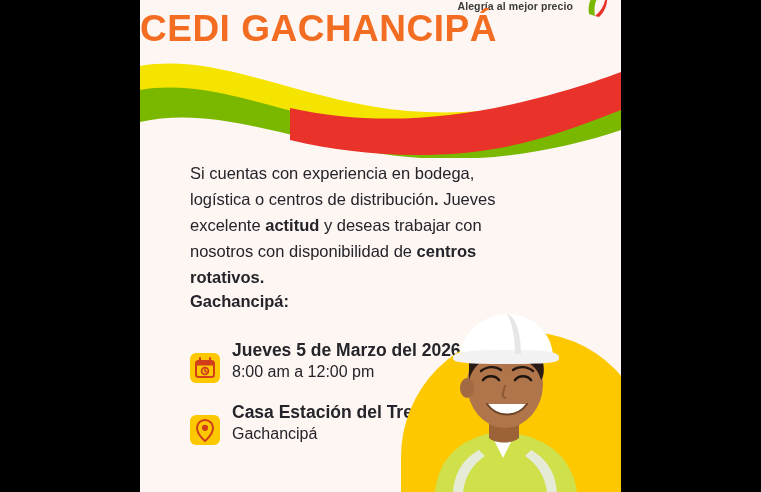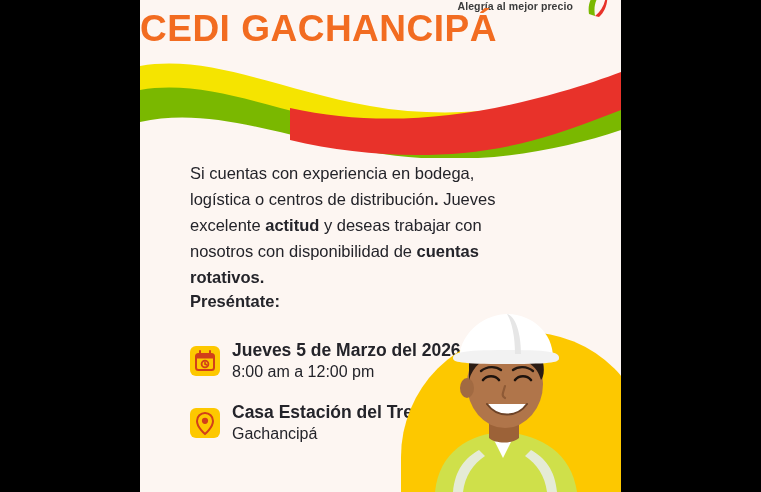--- a/index.html
+++ b/index.html
@@ -100,21 +100,21 @@
     font-size: 16.5px;
     font-weight: 800;
     color: #24242a;
   }
 
   
   .info-row {
     position: absolute;
     left: 50px;
     display: flex;
-    align-items: center;
+    align-items: flex-end;
     gap: 12px;
   }
   #row-date { top: 338px; }
   #row-place { top: 400px; }
 
   .info-icon {
     width: 30px;
     height: 30px;
     border-radius: 6px;
     background: #fdc800;
@@ -178,25 +178,25 @@
     <svg class="waves noclick" viewBox="0 0 481 110" preserveAspectRatio="none">
       <path d="M0,18 C70,6 140,42 230,58 C320,74 410,58 481,34 L481,66 C410,90 320,104 230,88 C140,72 70,40 0,52 Z" fill="#f5e400"></path>
       <path d="M0,42 C70,30 140,66 230,80 C320,94 410,76 481,52 L481,82 C410,106 320,120 230,104 C140,88 70,58 0,74 Z" fill="#7ab800"></path>
       <path d="M150,60 C240,80 330,70 420,44 C445,37 465,30 481,24 L481,62 C460,70 440,78 415,86 C330,114 235,112 150,92 Z" fill="#e8322a"></path>
     </svg>
 
     <div class="body-copy">
       <span>Si cuentas con experiencia en bodega,</span><br>
       <span>logística o centros de distribución</span><b>.</b><span> Jueves</span><br>
       <span>excelente </span><b>actitud</b><span> y deseas trabajar con</span><br>
-      <span>nosotros con disponibilidad de </span><b>cuentas</b><br>
+      <span>nosotros con disponibilidad de </span><b>centros</b><br>
       <b>rotativos.</b>
     </div>
 
-    <div class="presentate">Preséntate:</div>
+    <div class="presentate">Gachancipá:</div>
 
     <div class="info-row" id="row-date">
       <div class="info-icon">
         <svg viewBox="0 0 30 30" width="30" height="30" class="noclick">
           <rect x="6" y="8" width="18" height="16" rx="2.5" fill="none" stroke="#d13f1a" stroke-width="2"></rect>
           <rect x="6" y="8" width="18" height="4.5" fill="#d13f1a"></rect>
           <line x1="10" y1="5" x2="10" y2="9" stroke="#d13f1a" stroke-width="2" stroke-linecap="round"></line>
           <line x1="20" y1="5" x2="20" y2="9" stroke="#d13f1a" stroke-width="2" stroke-linecap="round"></line>
           <circle cx="15" cy="18" r="3.4" fill="none" stroke="#d13f1a" stroke-width="1.8"></circle>
           <line x1="15" y1="16" x2="15" y2="18" stroke="#d13f1a" stroke-width="1.5" stroke-linecap="round"></line>

